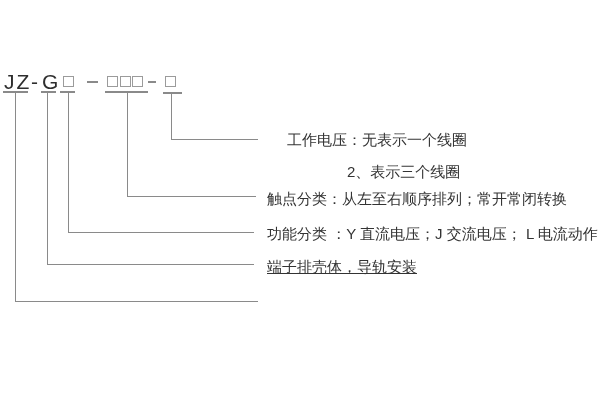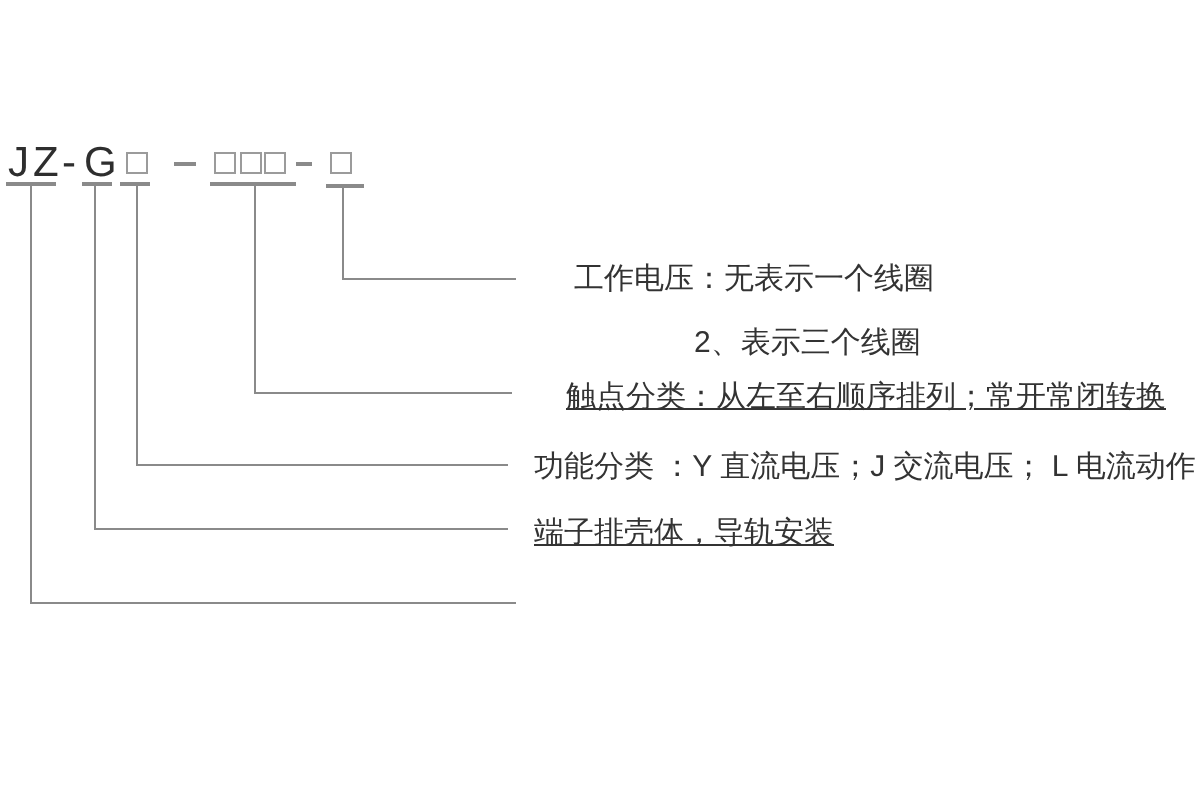--- a/index.html
+++ b/index.html
@@ -81,17 +81,17 @@
 
   <div class="abs connector" style="left:171px; top:94px; width:87px;  height:46px;"></div>
   <div class="abs connector" style="left:127px; top:93px; width:129px; height:104px;"></div>
   <div class="abs connector" style="left:68px;  top:93px; width:186px; height:140px;"></div>
   <div class="abs connector" style="left:47px;  top:93px; width:207px; height:172px;"></div>
   <div class="abs connector" style="left:15px;  top:93px; width:243px; height:209px;"></div>
 
   <div class="abs label" style="left:267px; top:131px;margin-left:20px;">工作电压：无表示一个线圈</div>
   <div class="abs label" style="left:347px; top:163px;">2、表示三个线圈</div>
 
-  <div class="abs label" style="left:283px; top:190px;text-decoration:underline;">触点分类：从左至右顺序排列；常开常闭转换</div>
+  <div class="abs label" style="left:267px; top:190px;">触点分类：从左至右顺序排列；常开常闭转换</div>
   <div class="abs label" style="left:267px; top:225px;">功能分类 ：Y 直流电压；J 交流电压； L 电流动作</div>
   <div class="abs label" style="left:267px; top:258px;text-decoration:underline;">端子排壳体，导轨安装</div>
 
 </div>
 
 </body></html>

